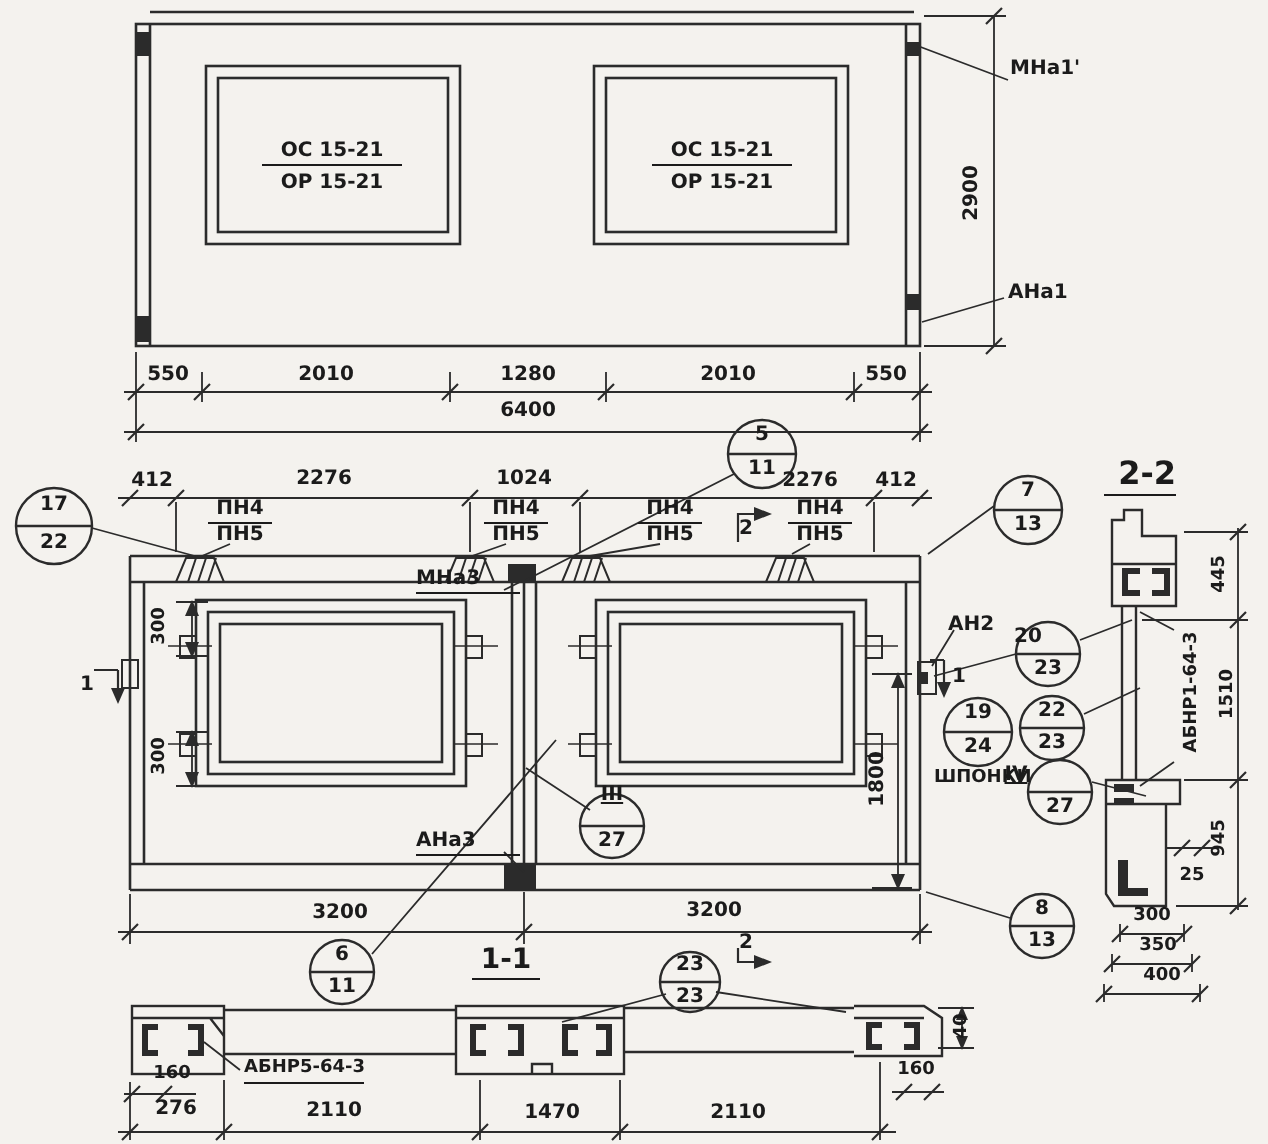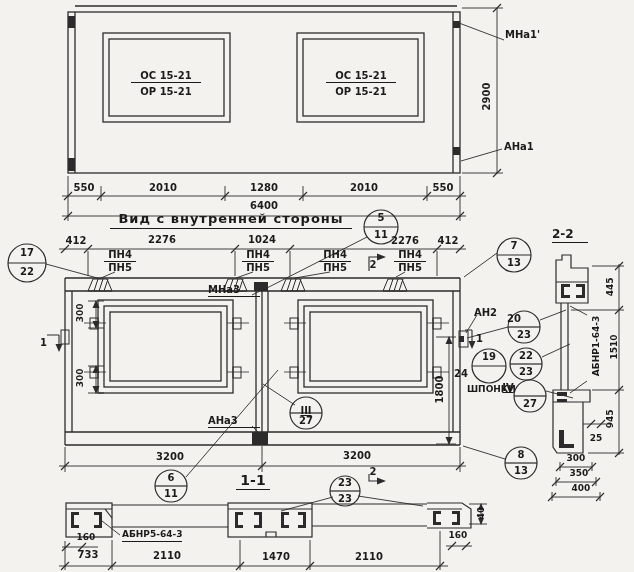--- a/index.html
+++ b/index.html
@@ -8,21 +8,21 @@
          font-family:"DejaVu Sans",sans-serif;color:#1b1b1b}
   .sheet svg{position:absolute;left:0;top:0}
   .t{position:absolute;font-weight:700;font-size:10px;line-height:1.1;white-space:nowrap;color:#1b1b1b}
   .c{text-align:center}
   .s9{font-size:9px}
   .s11{font-size:14px}
   .rot{transform:rotate(-90deg)}
   .u{border-bottom:1.5px solid #1b1b1b;padding-bottom:1px}
   .ru{text-decoration:underline}
   .title{font-size:13px;letter-spacing:1px;border-bottom:1.6px solid #1b1b1b;padding-bottom:2px;text-align:center}
-  .t2{font-size:12px;border-bottom:1.5px solid #1b1b1b;padding-bottom:1px;text-align:left}
+  .t2{font-size:16px;border-bottom:1.5px solid #1b1b1b;padding-bottom:1px;text-align:right}
 </style>
 </head>
 <body>
 
 <div class="sheet">
 
   <svg width="634" height="572" viewBox="0 0 634 572" fill="none" stroke="#2b2b2b" stroke-width="1.3">
 
     <g>
       <path d="M75,6 H457"></path>
@@ -202,21 +202,20 @@
   <div class="t" style="left:505px;top:29px">МНа1'</div>
   <div class="t" style="left:504px;top:141px">АНа1</div>
   <div class="t c rot" style="left:468px;top:91px;width:36px">2900</div>
   <div class="t c" style="left:62px;top:182px;width:44px">550</div>
   <div class="t c" style="left:141px;top:182px;width:44px">2010</div>
   <div class="t c" style="left:242px;top:182px;width:44px">1280</div>
   <div class="t c" style="left:342px;top:182px;width:44px">2010</div>
   <div class="t c" style="left:421px;top:182px;width:44px">550</div>
   <div class="t c" style="left:240px;top:200px;width:48px">6400</div>
 
-  <div class="t title" style="left:110px;top:212px;width:242px">Вид с внутренней стороны</div>
 
   <div class="t c" style="left:54px;top:235px;width:44px">412</div>
   <div class="t c" style="left:140px;top:234px;width:44px">2276</div>
   <div class="t c" style="left:240px;top:234px;width:44px">1024</div>
   <div class="t c" style="left:383px;top:235px;width:44px">2276</div>
   <div class="t c" style="left:426px;top:235px;width:44px">412</div>
 
   <div class="t c u" style="left:104px;top:249px;width:32px">ПН4</div>
   <div class="t c" style="left:104px;top:262px;width:32px">ПН5</div>
   <div class="t c u" style="left:242px;top:249px;width:32px">ПН4</div>
@@ -246,46 +245,46 @@
 
   <div class="t c" style="left:8px;top:247px;width:38px">17</div>
   <div class="t c" style="left:8px;top:266px;width:38px">22</div>
   <div class="t c" style="left:364px;top:212px;width:34px">5</div>
   <div class="t c" style="left:364px;top:229px;width:34px">11</div>
   <div class="t c" style="left:497px;top:240px;width:34px">7</div>
   <div class="t c" style="left:497px;top:257px;width:34px">13</div>
   <div class="t c" style="left:498px;top:313px;width:32px">20</div>
   <div class="t c" style="left:508px;top:329px;width:32px">23</div>
   <div class="t c" style="left:472px;top:351px;width:34px">19</div>
-  <div class="t c" style="left:444px;top:368px;width:34px">24</div>
+  <div class="t c" style="left:472px;top:368px;width:34px">24</div>
   <div class="t c" style="left:510px;top:350px;width:32px">22</div>
   <div class="t c" style="left:510px;top:366px;width:32px">23</div>
   <div class="t c ru" style="left:492px;top:382px;width:32px">IV</div>
   <div class="t c" style="left:514px;top:398px;width:32px">27</div>
-  <div class="t c ru" style="left:290px;top:405px;width:32px">III</div>
+  <div class="t c ru" style="left:290px;top:392px;width:32px">III</div>
   <div class="t c" style="left:290px;top:415px;width:32px">27</div>
   <div class="t c" style="left:155px;top:472px;width:32px">6</div>
   <div class="t c" style="left:155px;top:488px;width:32px">11</div>
   <div class="t c" style="left:505px;top:449px;width:32px">8</div>
   <div class="t c" style="left:505px;top:465px;width:32px">13</div>
   <div class="t c" style="left:330px;top:477px;width:30px">23</div>
   <div class="t c" style="left:330px;top:493px;width:30px">23</div>
 
   <div class="t t2" style="left:552px;top:228px;width:36px">2-2</div>
   <div class="t c rot s9" style="left:557px;top:341px;width:80px">АБНР1-64-3</div>
   <div class="t c rot s9" style="left:593px;top:282px;width:36px">445</div>
   <div class="t c rot s9" style="left:593px;top:342px;width:44px">1510</div>
   <div class="t c rot s9" style="left:593px;top:414px;width:36px">945</div>
   <div class="t c s9" style="left:588px;top:434px;width:16px">25</div>
   <div class="t c s9" style="left:558px;top:454px;width:36px">300</div>
   <div class="t c s9" style="left:560px;top:469px;width:38px">350</div>
   <div class="t c s9" style="left:562px;top:484px;width:38px">400</div>
 
   <div class="t u s9" style="left:122px;top:530px">АБНР5-64-3</div>
   <div class="t c s9" style="left:72px;top:533px;width:28px">160</div>
-  <div class="t c" style="left:66px;top:549px;width:44px">733</div>
+  <div class="t c" style="left:66px;top:549px;width:44px">276</div>
   <div class="t c" style="left:145px;top:550px;width:44px">2110</div>
   <div class="t c" style="left:254px;top:551px;width:44px">1470</div>
   <div class="t c" style="left:347px;top:551px;width:44px">2110</div>
   <div class="t c s9" style="left:444px;top:531px;width:28px">160</div>
   <div class="t c rot s9" style="left:472px;top:508px;width:20px">40</div>
 
 </div>
 
 </body></html>

